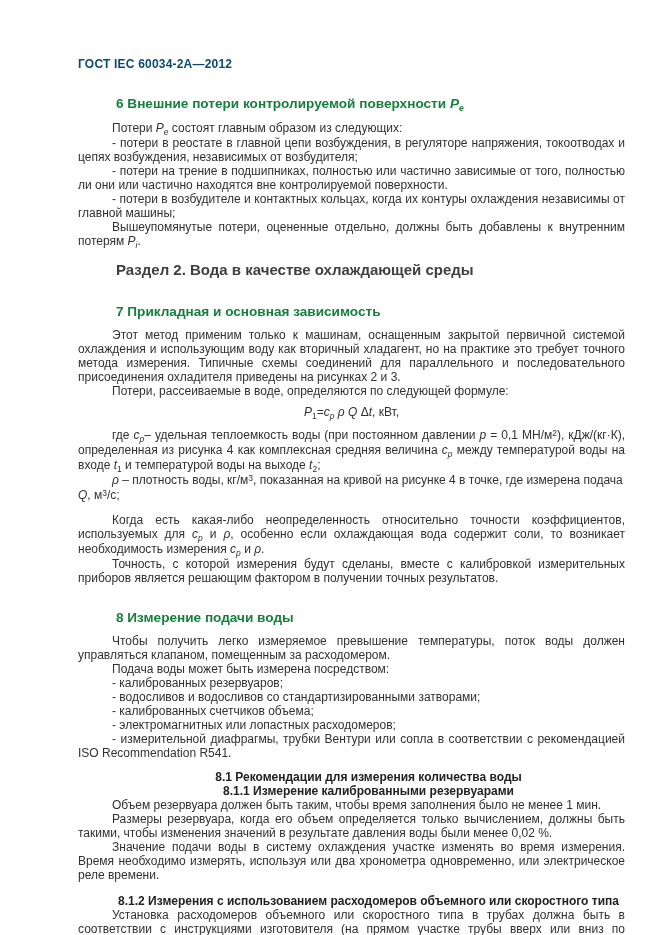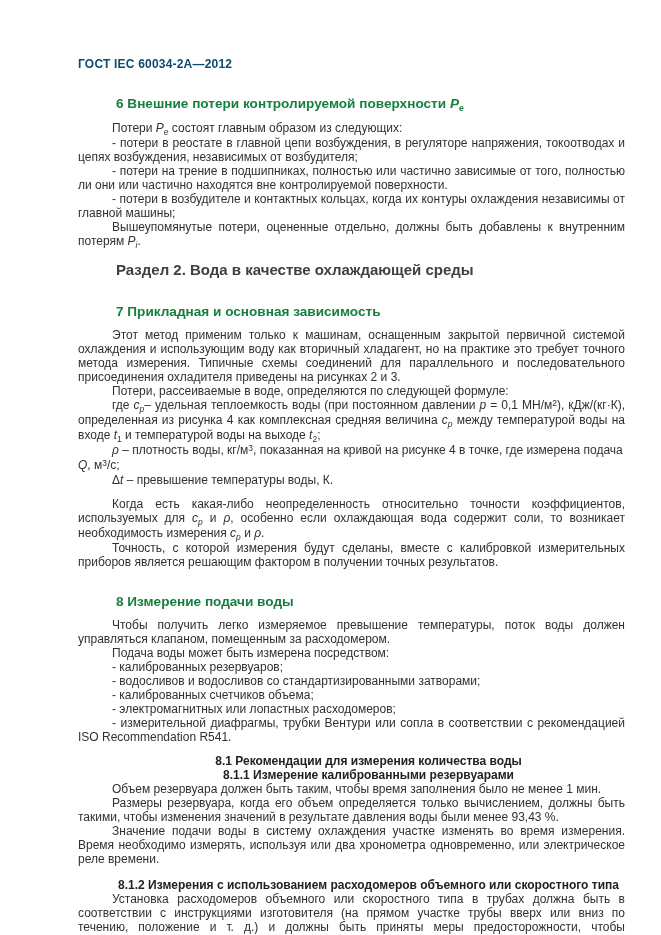--- a/index.html
+++ b/index.html
@@ -57,41 +57,41 @@
   <p>- потери в возбудителе и контактных кольцах, когда их контуры охлаждения независимы от главной машины;</p>
   <p><span>Вышеупомянутые потери, оцененные отдельно, должны быть добавлены к внутренним потерям </span><span class="ri">P</span><span class="ri rsub">i</span><span>.</span></p>
 
   <div class="hsection">Раздел 2. Вода в качестве охлаждающей среды</div>
 
   <div class="hnum">7 Прикладная и основная зависимость</div>
 
   <p>Этот метод применим только к машинам, оснащенным закрытой первичной системой охлаждения и использующим воду как вторичный хладагент, но на практике это требует точного метода измерения. Типичные схемы соединений для параллельного и последовательного присоединения охладителя приведены на рисунках 2 и 3.</p>
   <p>Потери, рассеиваемые в воде, определяются по следующей формуле:</p>
 
+  <p class="formula"><span class="ri">P</span><span class="rsub">1</span><span>=</span><span class="ri">c</span><span class="ri rsub">p</span><span> </span><span class="ri">ρ</span><span> </span><span class="ri">Q</span><span> Δ</span><span class="ri">t</span><span>, кВт,</span></p>
 
   <p><span>где </span><span class="ri">c</span><span class="ri rsub">p</span><span>– удельная теплоемкость воды (при постоянном давлении  </span><span class="ri">p</span><span> = 0,1 МН/м</span><span class="rsup">2</span><span>), кДж/(кг·К), определенная из рисунка 4 как комплексная средняя величина </span><span class="ri">c</span><span class="ri rsub">p</span><span> между температурой воды на входе </span><span class="ri">t</span><span class="rsub">1</span><span> и температурой воды на выходе </span><span class="ri">t</span><span class="rsub">2</span><span>;</span></p>
   <p class="def"><span class="ri">ρ</span><span> – плотность воды, кг/м</span><span class="rsup">3</span><span>, показанная на кривой на рисунке 4 в точке, где измерена подача </span><span class="ri">Q</span><span>, м</span><span class="rsup">3</span><span>/с;</span></p>
-  <p class="def"><span>Δ</span><span class="ri">t</span><span> – превышение температуры воды, К.</span></p>
 
   <p class="gap-top"><span>Когда есть какая-либо неопределенность относительно точности коэффициентов, используемых для </span><span class="ri">c</span><span class="ri rsub">p</span><span> и </span><span class="ri">ρ</span><span>, особенно если охлаждающая вода содержит соли, то возникает необходимость измерения </span><span class="ri">c</span><span class="ri rsub">p</span><span> и </span><span class="ri">ρ</span><span>.</span></p>
   <p>Точность, с которой измерения будут сделаны, вместе с калибровкой измерительных приборов является решающим фактором в получении точных результатов.</p>
 
   <div class="hnum">8 Измерение подачи воды</div>
 
   <p>Чтобы получить легко измеряемое превышение температуры, поток воды должен управляться клапаном, помещенным за расходомером.</p>
   <p>Подача воды может быть измерена посредством:</p>
   <p>- калиброванных резервуаров;</p>
   <p>- водосливов и водосливов со стандартизированными затворами;</p>
   <p>- калиброванных счетчиков объема;</p>
   <p>- электромагнитных или лопастных расходомеров;</p>
   <p>- измерительной диафрагмы, трубки Вентури или сопла в соответствии с рекомендацией ISO Recommendation R541.</p>
 
   <p class="hsub gap-top">8.1 Рекомендации для измерения количества воды</p>
   <p class="hsub" style="margin-top:0;">8.1.1 Измерение калиброванными резервуарами</p>
 
   <p>Объем резервуара должен быть таким, чтобы время заполнения было не менее 1 мин.</p>
-  <p>Размеры резервуара, когда его объем определяется только вычислением, должны быть такими, чтобы изменения значений в результате давления воды были менее 93,43 %.</p>
+  <p>Размеры резервуара, когда его объем определяется только вычислением, должны быть такими, чтобы изменения значений в результате давления воды были менее 0,02 %.</p>
   <p>Значение подачи воды в систему охлаждения участке изменять во время измерения. Время необходимо измерять, используя или два хронометра одновременно, или электрическое реле времени.</p>
 
   <p class="hsub" style="margin-top:12px;">8.1.2 Измерения с использованием расходомеров объемного или скоростного типа</p>
   <p>Установка расходомеров объемного или скоростного типа в трубах должна быть в соответствии с инструкциями изготовителя (на прямом участке трубы вверх или вниз по течению, положение и т. д.) и должны быть приняты меры предосторожности, чтобы предотвратить образование в воде воздушных пузырей.</p>
 
 </div>
 
 </body></html>

